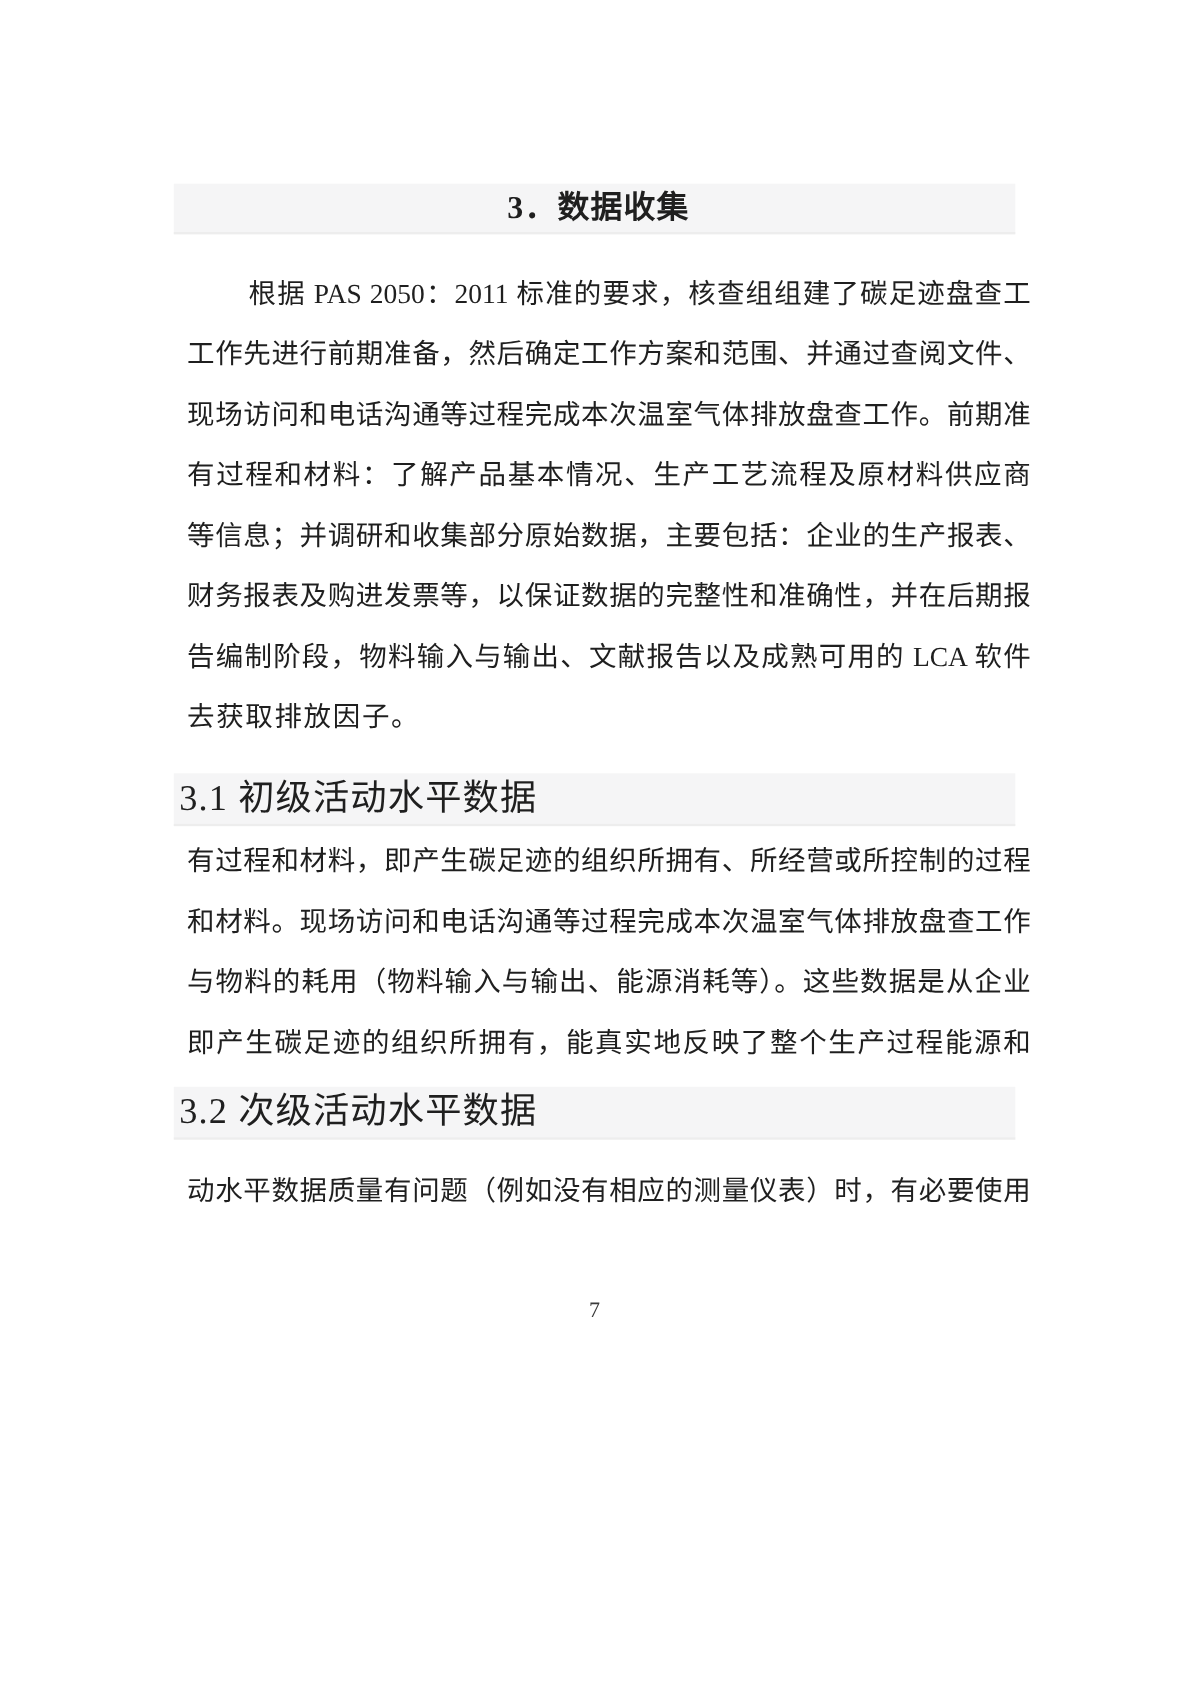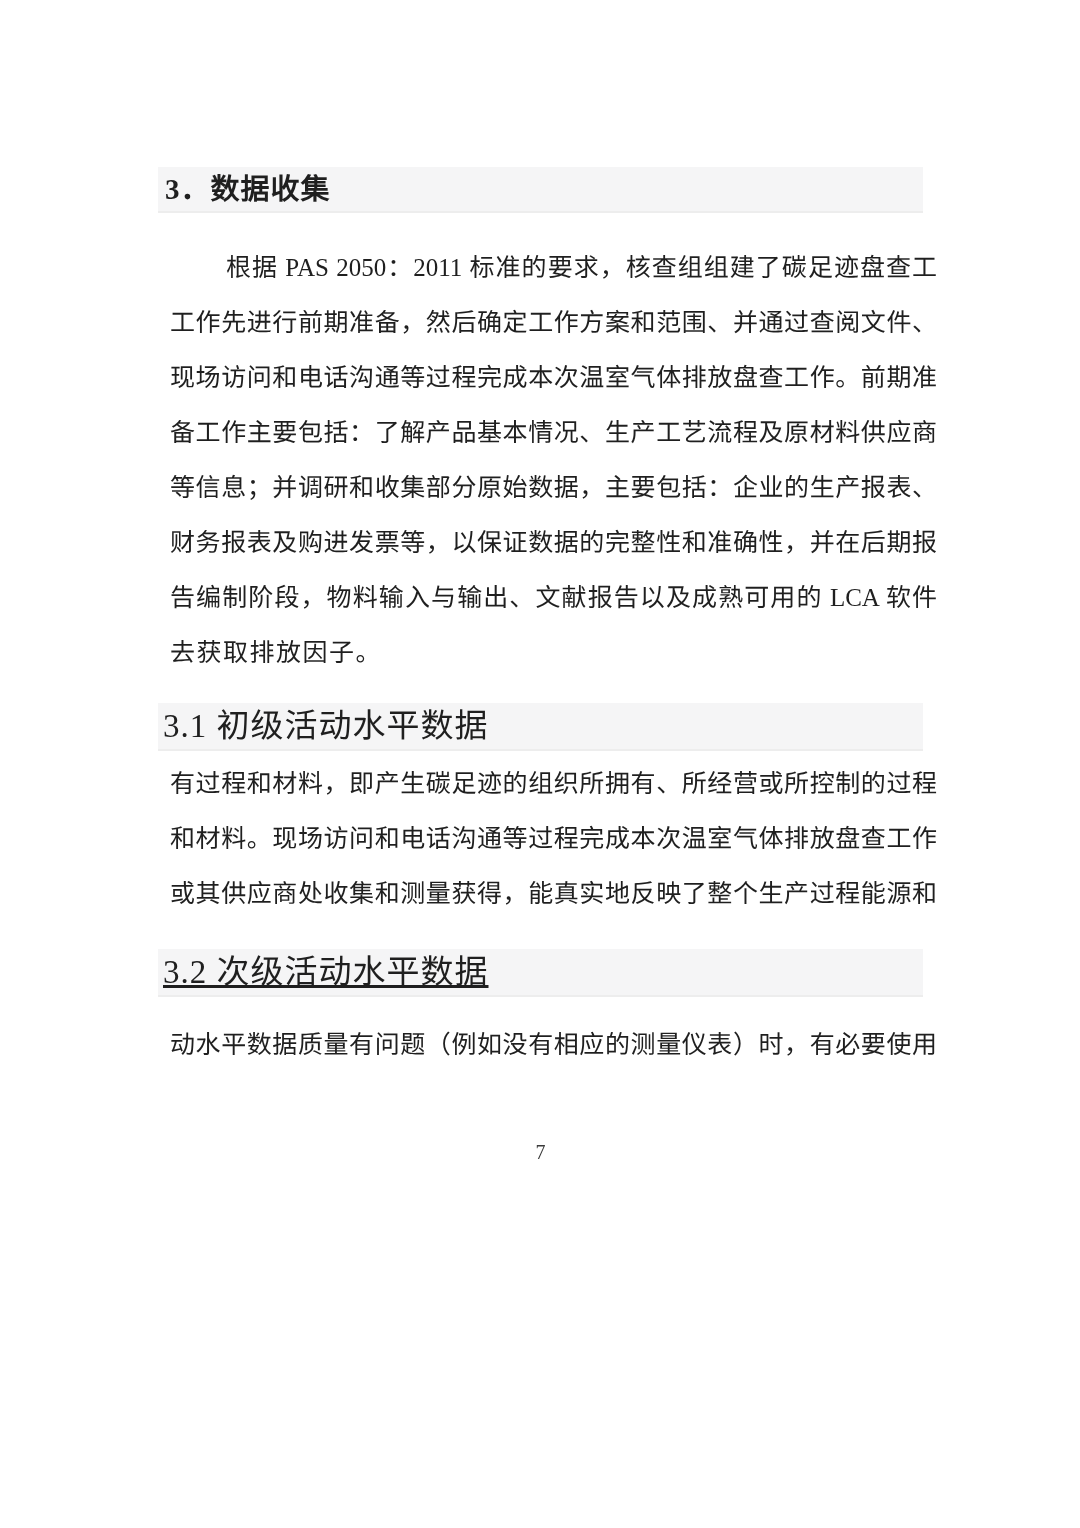--- a/index.html
+++ b/index.html
@@ -32,20 +32,21 @@
     border-bottom: 2px solid var(--heading-border, #ededed);
     width: 765px;
   }
   .heading-bar.h1 {
     height: 46px;
     line-height: 44px;
     font-size: 29px;
     font-weight: bold;
     padding-left: 7px;
     letter-spacing: 1px;
+    text-align: center;
   }
   .heading-bar.h2 {
     height: 48px;
     line-height: 46px;
     font-size: 33px;
     font-weight: normal;
     padding-left: 5px;
     letter-spacing: 1px;
   }
   .para { width: 767px; margin-left: 12px; }
@@ -58,21 +59,21 @@
     overflow: hidden;
   }
   .para .line.indent { padding-left: 56px; width: 711px; }
   .para .line.last {
     text-align-last: left;
     letter-spacing: 1.5px;
   }
   .para-1 { margin-top: 27px; }
   .bar-31 { margin-top: 23px; }
   .para-2 { margin-top: 5px; }
-  .bar-32 { margin-top: 28px; text-decoration: underline; }
+  .bar-32 { margin-top: 12px; }
   .para-3 { margin-top: 20px; }
   .page-number {
     margin-top: 65px;
     width: 765px;
     text-align: center;
     font-size: 20px;
     line-height: 30px;
     color: #3a3a3a;
   }
 </style>
@@ -83,35 +84,36 @@
   <div class="content">
 
     <div class="heading-bar h1">
       <span>3．数据收集</span>
     </div>
 
     <div class="para para-1">
       <div class="line indent">根据 PAS 2050：2011 标准的要求，核查组组建了碳足迹盘查工</div>
       <div class="line">工作先进行前期准备，然后确定工作方案和范围、并通过查阅文件、</div>
       <div class="line">现场访问和电话沟通等过程完成本次温室气体排放盘查工作。前期准</div>
-      <div class="line">备工作主要包括：了解产品基本情况、生产工艺流程及原材料供应商</div>
+      <div class="line">有过程和材料：了解产品基本情况、生产工艺流程及原材料供应商</div>
       <div class="line">等信息；并调研和收集部分原始数据，主要包括：企业的生产报表、</div>
       <div class="line">财务报表及购进发票等，以保证数据的完整性和准确性，并在后期报</div>
       <div class="line">告编制阶段，物料输入与输出、文献报告以及成熟可用的 LCA 软件</div>
       <div class="line last">去获取排放因子。</div>
     </div>
 
     <div class="heading-bar h2 bar-31">
       <span>3.1 初级活动水平数据</span>
     </div>
 
     <div class="para para-2">
       <div class="line">有过程和材料，即产生碳足迹的组织所拥有、所经营或所控制的过程</div>
       <div class="line">和材料。现场访问和电话沟通等过程完成本次温室气体排放盘查工作</div>
-      <div class="line">或其供应商处收集和测量获得，能真实地反映了整个生产过程能源和</div>
+      <div class="line">与物料的耗用（物料输入与输出、能源消耗等）。这些数据是从企业</div>
+      <div class="line">即产生碳足迹的组织所拥有，能真实地反映了整个生产过程能源和</div>
     </div>
 
     <div class="heading-bar h2 bar-32">
       <span>3.2 次级活动水平数据</span>
     </div>
 
     <div class="para para-3">
       <div class="line">动水平数据质量有问题（例如没有相应的测量仪表）时，有必要使用</div>
     </div>
 

